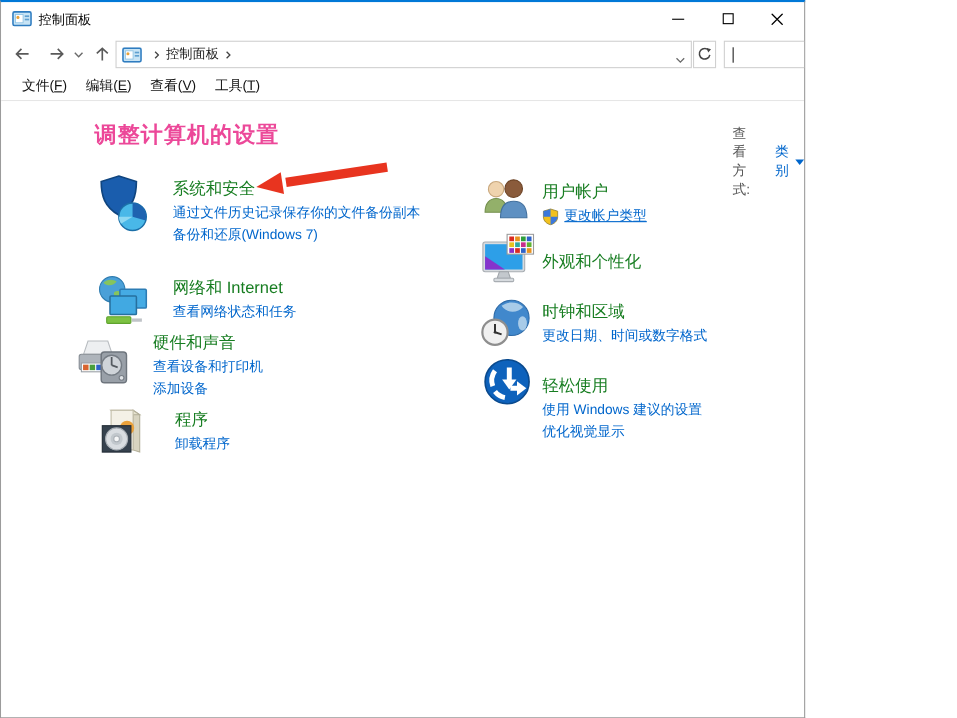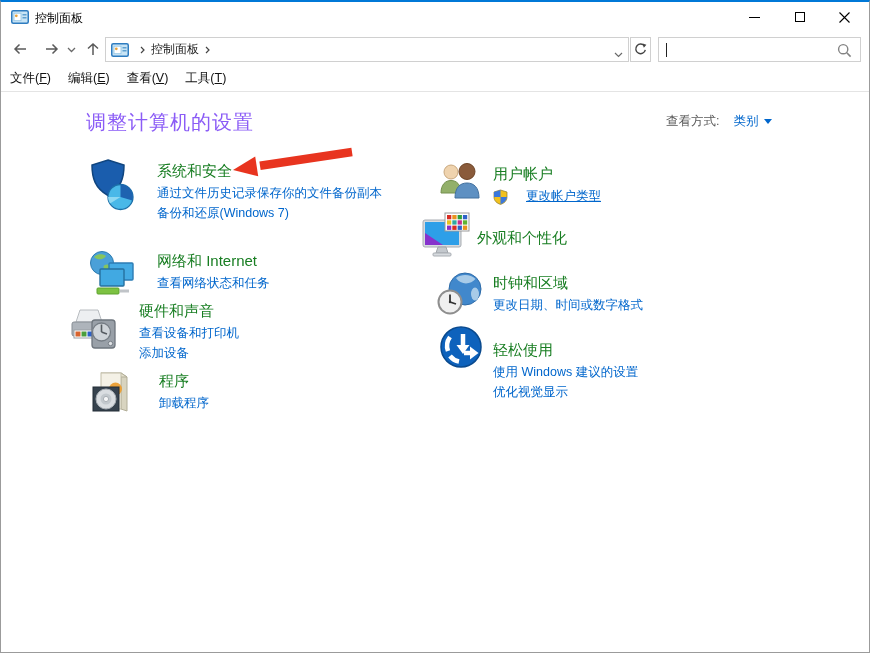--- a/index.html
+++ b/index.html
@@ -1,18 +1,18 @@
 <!DOCTYPE html>
 <html><head>
 <meta charset="utf-8">
 <style>
   * { box-sizing: border-box; margin: 0; padding: 0; }
   body { margin: 0; background: #fff; font-family: "Liberation Sans", "DejaVu Sans", sans-serif; }
   .window {
-    position: relative; width: 870px; height: 653px; background: #fff;
+    position: relative; width: 732px; height: 653px; background: #fff;
     border: 1px solid #9b9b9b; border-top: 2px solid #0078d7; overflow: hidden;
   }
   
   .titlebar { position: absolute; top: 0; left: 0; right: 0; height: 30px; background: #fff; }
   .title-icon { position: absolute; left: 10px; top: 8px; width: 18px; height: 14px; }
   .title-text { position: absolute; left: 34px; top: 8px; font-size: 12px; color: #000; }
   .win-btn { position: absolute; top: 0; width: 45px; height: 30px; display: flex; align-items: center; justify-content: center; cursor: default; }
   .btn-min { right: 92px; } .btn-max { right: 47px; } .btn-close { right: 2px; }
   .glyph-min { width: 11px; height: 1px; background: #000; display: block; }
   .glyph-max { width: 10px; height: 10px; border: 1px solid #000; display: block; }
@@ -28,38 +28,38 @@
   .addr-drop { position: absolute; right: 5px; top: 9px; }
   .refreshbtn { position: absolute; left: 629px; top: 5px; width: 21px; height: 25px; border: 1px solid #d0d0d0; display: flex; align-items: center; justify-content: center; background: #fff; }
   .searchbox {
     position: absolute; left: 657px; top: 5px; width: 203px; height: 25px;
     border: 1px solid #d0d0d0; background: #fff; display: flex; align-items: center; padding: 0 26px 0 7px; position: absolute;
   }
   .searchbox input { border: none; outline: none; width: 100%; height: 100%; font-size: 12px; font-family: inherit; background: transparent; }
   .caret { width: 1px; height: 14px; background: #222; }
   .search-mag { position: absolute; right: 8px; top: 5px; }
   
-  .menubar { position: absolute; top: 64px; left: 0; right: 0; height: 26px; display: flex; align-items: center; padding-left: 9px; gap: 17px; font-size: 12.5px; color: #111; border-bottom: 1px solid #e4e4e4; background: #fff; }
+  .menubar { position: absolute; top: 64px; left: 0; right: 0; height: 26px; display: flex; align-items: center; padding-left: 19px; gap: 17px; font-size: 12.5px; color: #111; border-bottom: 1px solid #e4e4e4; background: #fff; }
   .menu-item { cursor: default; }
   .mkey { text-decoration: underline; }
   
   .content { position: absolute; top: 90px; left: 0; right: 0; bottom: 0; background: #fff; }
-  .heading { position: absolute; left: 85px; top: 17px; font-size: 20px; letter-spacing: 1px; color: #8b5cf6; font-weight: 400; }
+  .heading { position: absolute; left: 85px; top: 17px; font-size: 20px; letter-spacing: 1px; color: #ec4899; font-weight: 700; }
   .viewby { position: absolute; left: 665px; top: 21px; font-size: 12.5px; display: flex; align-items: center; }
   .viewby-label { color: #5a5a5a; margin-right: 14px; }
   .viewby-value { color: #0066cc; cursor: pointer; display: flex; align-items: center; }
   .viewby-tri { width: 0; height: 0; border-left: 4px solid transparent; border-right: 4px solid transparent; border-top: 5px solid #0066cc; margin-left: 6px; display: inline-block; }
   .cat { position: absolute; display: flex; }
   .cat-icon { flex: 0 0 50px; width: 50px; cursor: pointer; }
   .cat.rightcol .cat-icon { flex: 0 0 46px; width: 46px; }
   .cat-text { margin-left: 20px; }
   .cat.rightcol .cat-text { margin-left: 10px; }
   .cat-title { font-size: 15px; color: #177d21; margin-bottom: 3px; cursor: pointer; white-space: nowrap; }
   .cat-link { font-size: 12.5px; line-height: 19.5px; color: #0066cc; cursor: pointer; white-space: nowrap; }
-  .shield-link { display: flex; align-items: center; gap: 18px; }
+  .shield-link { display: flex; align-items: center; gap: 5px; }
   .shield-link .cat-link { text-decoration: underline; }
   .annotation-arrow { position: absolute; left: 225px; top: 143px; pointer-events: none; }
 </style>
 </head>
 <body>
 
 <div class="window">
 
   <div class="titlebar">
     <svg class="title-icon" viewBox="0 0 18 14">
@@ -248,21 +248,21 @@
           <svg width="15" height="16" viewBox="0 0 15 16">
             <path d="M7.5 1 L14 3 V8 C14 12 11 14.3 7.5 15.4 C4 14.3 1 12 1 8 V3 Z" fill="#f2c11e" stroke="#8c7a2a" stroke-width="0.7"></path>
             <path d="M7.5 1 C5.3 1.8 3.2 2.5 1 2.9 V8 H7.5 Z" fill="#3b78dc"></path>
             <path d="M7.5 8 H14 C13.6 11.6 11 13.9 7.5 15.3 Z" fill="#3b78dc"></path>
           </svg>
           <span class="cat-link">更改帐户类型</span>
         </div>
       </div>
     </div>
 
-    <div class="cat rightcol" style="left:420px;top:120px">
+    <div class="cat rightcol" style="left:436px;top:120px">
       <div class="cat-icon">
         <svg width="50" height="52" viewBox="0 0 50 52">
           <rect x="2" y="8" width="38" height="27" rx="2" fill="#d7dbdf" stroke="#a8adb2"></rect>
           <rect x="4" y="10" width="34" height="23" fill="#2d9fe8"></rect>
           <polygon points="4,33 4,21 22,33" fill="#8633cc"></polygon>
           <polygon points="17,35 25,35 27,41 15,41" fill="#c3c8cd" stroke="#a0a5aa"></polygon>
           <rect x="12" y="41" width="18" height="3" rx="1" fill="#d7dbdf" stroke="#a8adb2"></rect>
           <rect x="24" y="1" width="24" height="18" fill="#fff" stroke="#9a9a9a"></rect>
           <rect x="26" y="3" width="4.3" height="4.3" fill="#d92b22"></rect>
             <rect x="31.3" y="3" width="4.3" height="4.3" fill="#e8921e"></rect>

